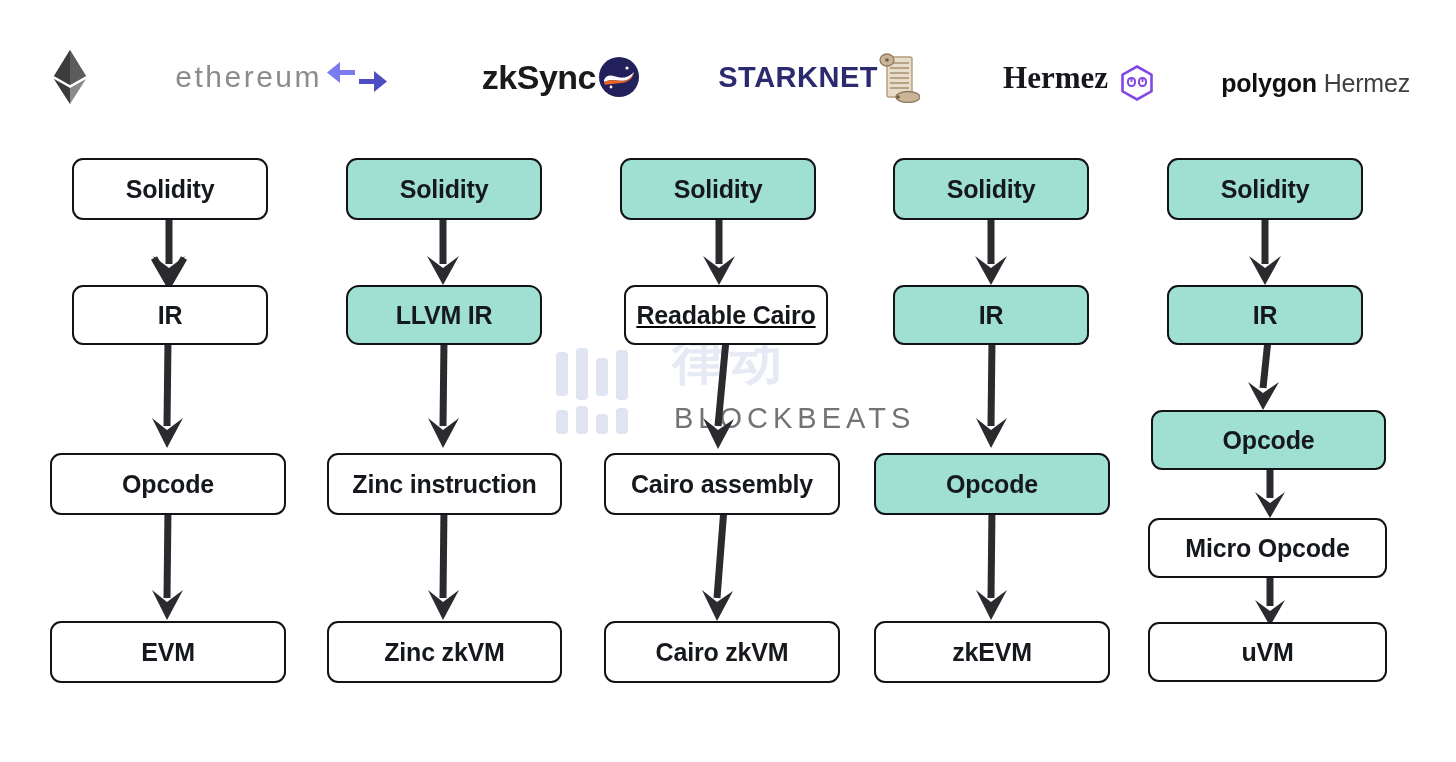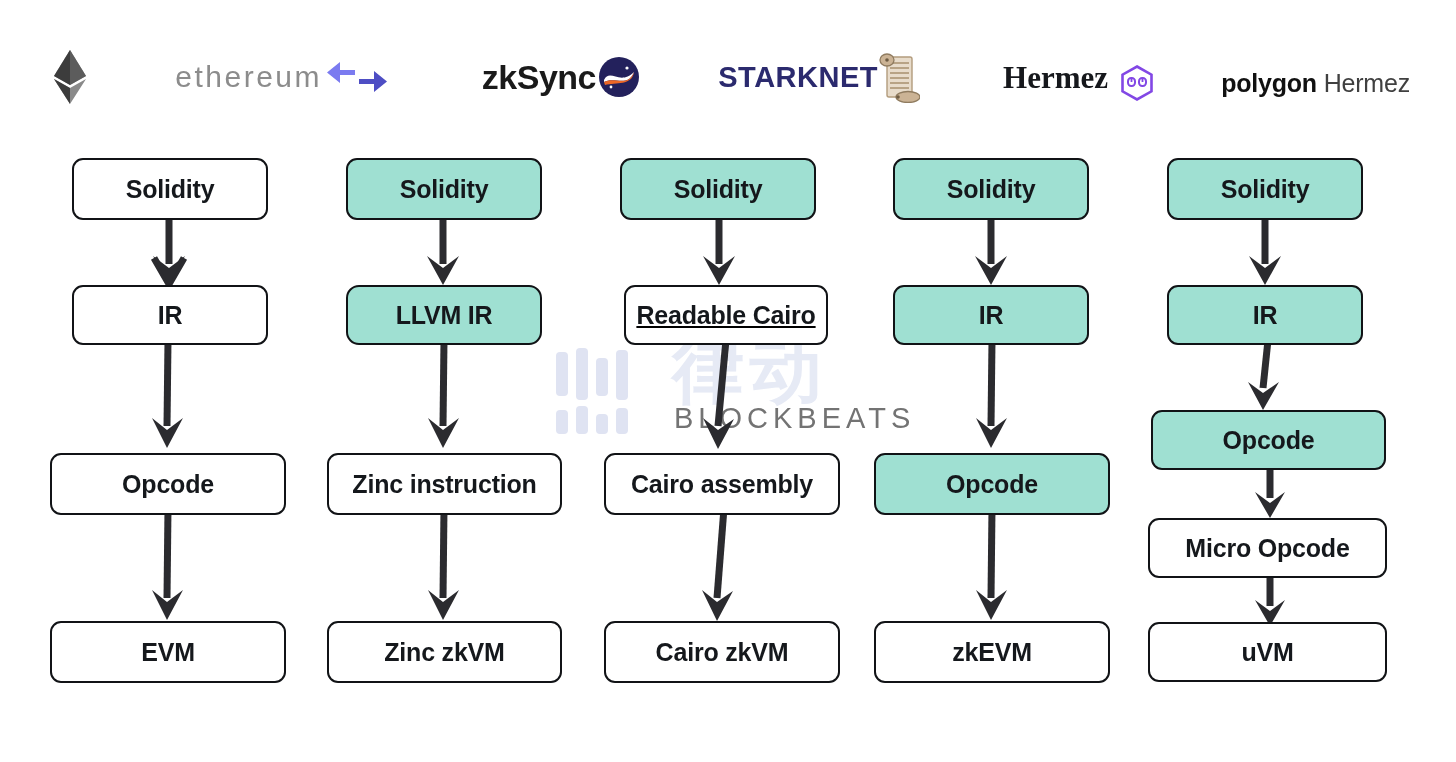--- a/index.html
+++ b/index.html
@@ -19,21 +19,21 @@
     width:330px; height:100px;
     opacity:1;
     pointer-events:none;
     z-index:0;
   }
   .wm-bars{position:absolute;left:0;top:8px;width:96px;height:86px;}
   .wm-bar{position:absolute;background:#dfe3f2;border-radius:4px;}
   .wm-han{
     position:absolute;left:116px;top:-6px;
     font-family:"DejaVu Sans", sans-serif;
-    font-size:72px;font-weight:700;color:#e6eaf5;
+    font-size:52px;font-weight:700;color:#e6eaf5;
     letter-spacing:6px;white-space:nowrap;line-height:1;
   }
   .wm-word{
     position:absolute;left:118px;top:62px;
     font-family:"Liberation Sans", sans-serif;
     font-size:29px;font-weight:400;color:#737373;
     letter-spacing:5px;white-space:nowrap;
   }
 
   

